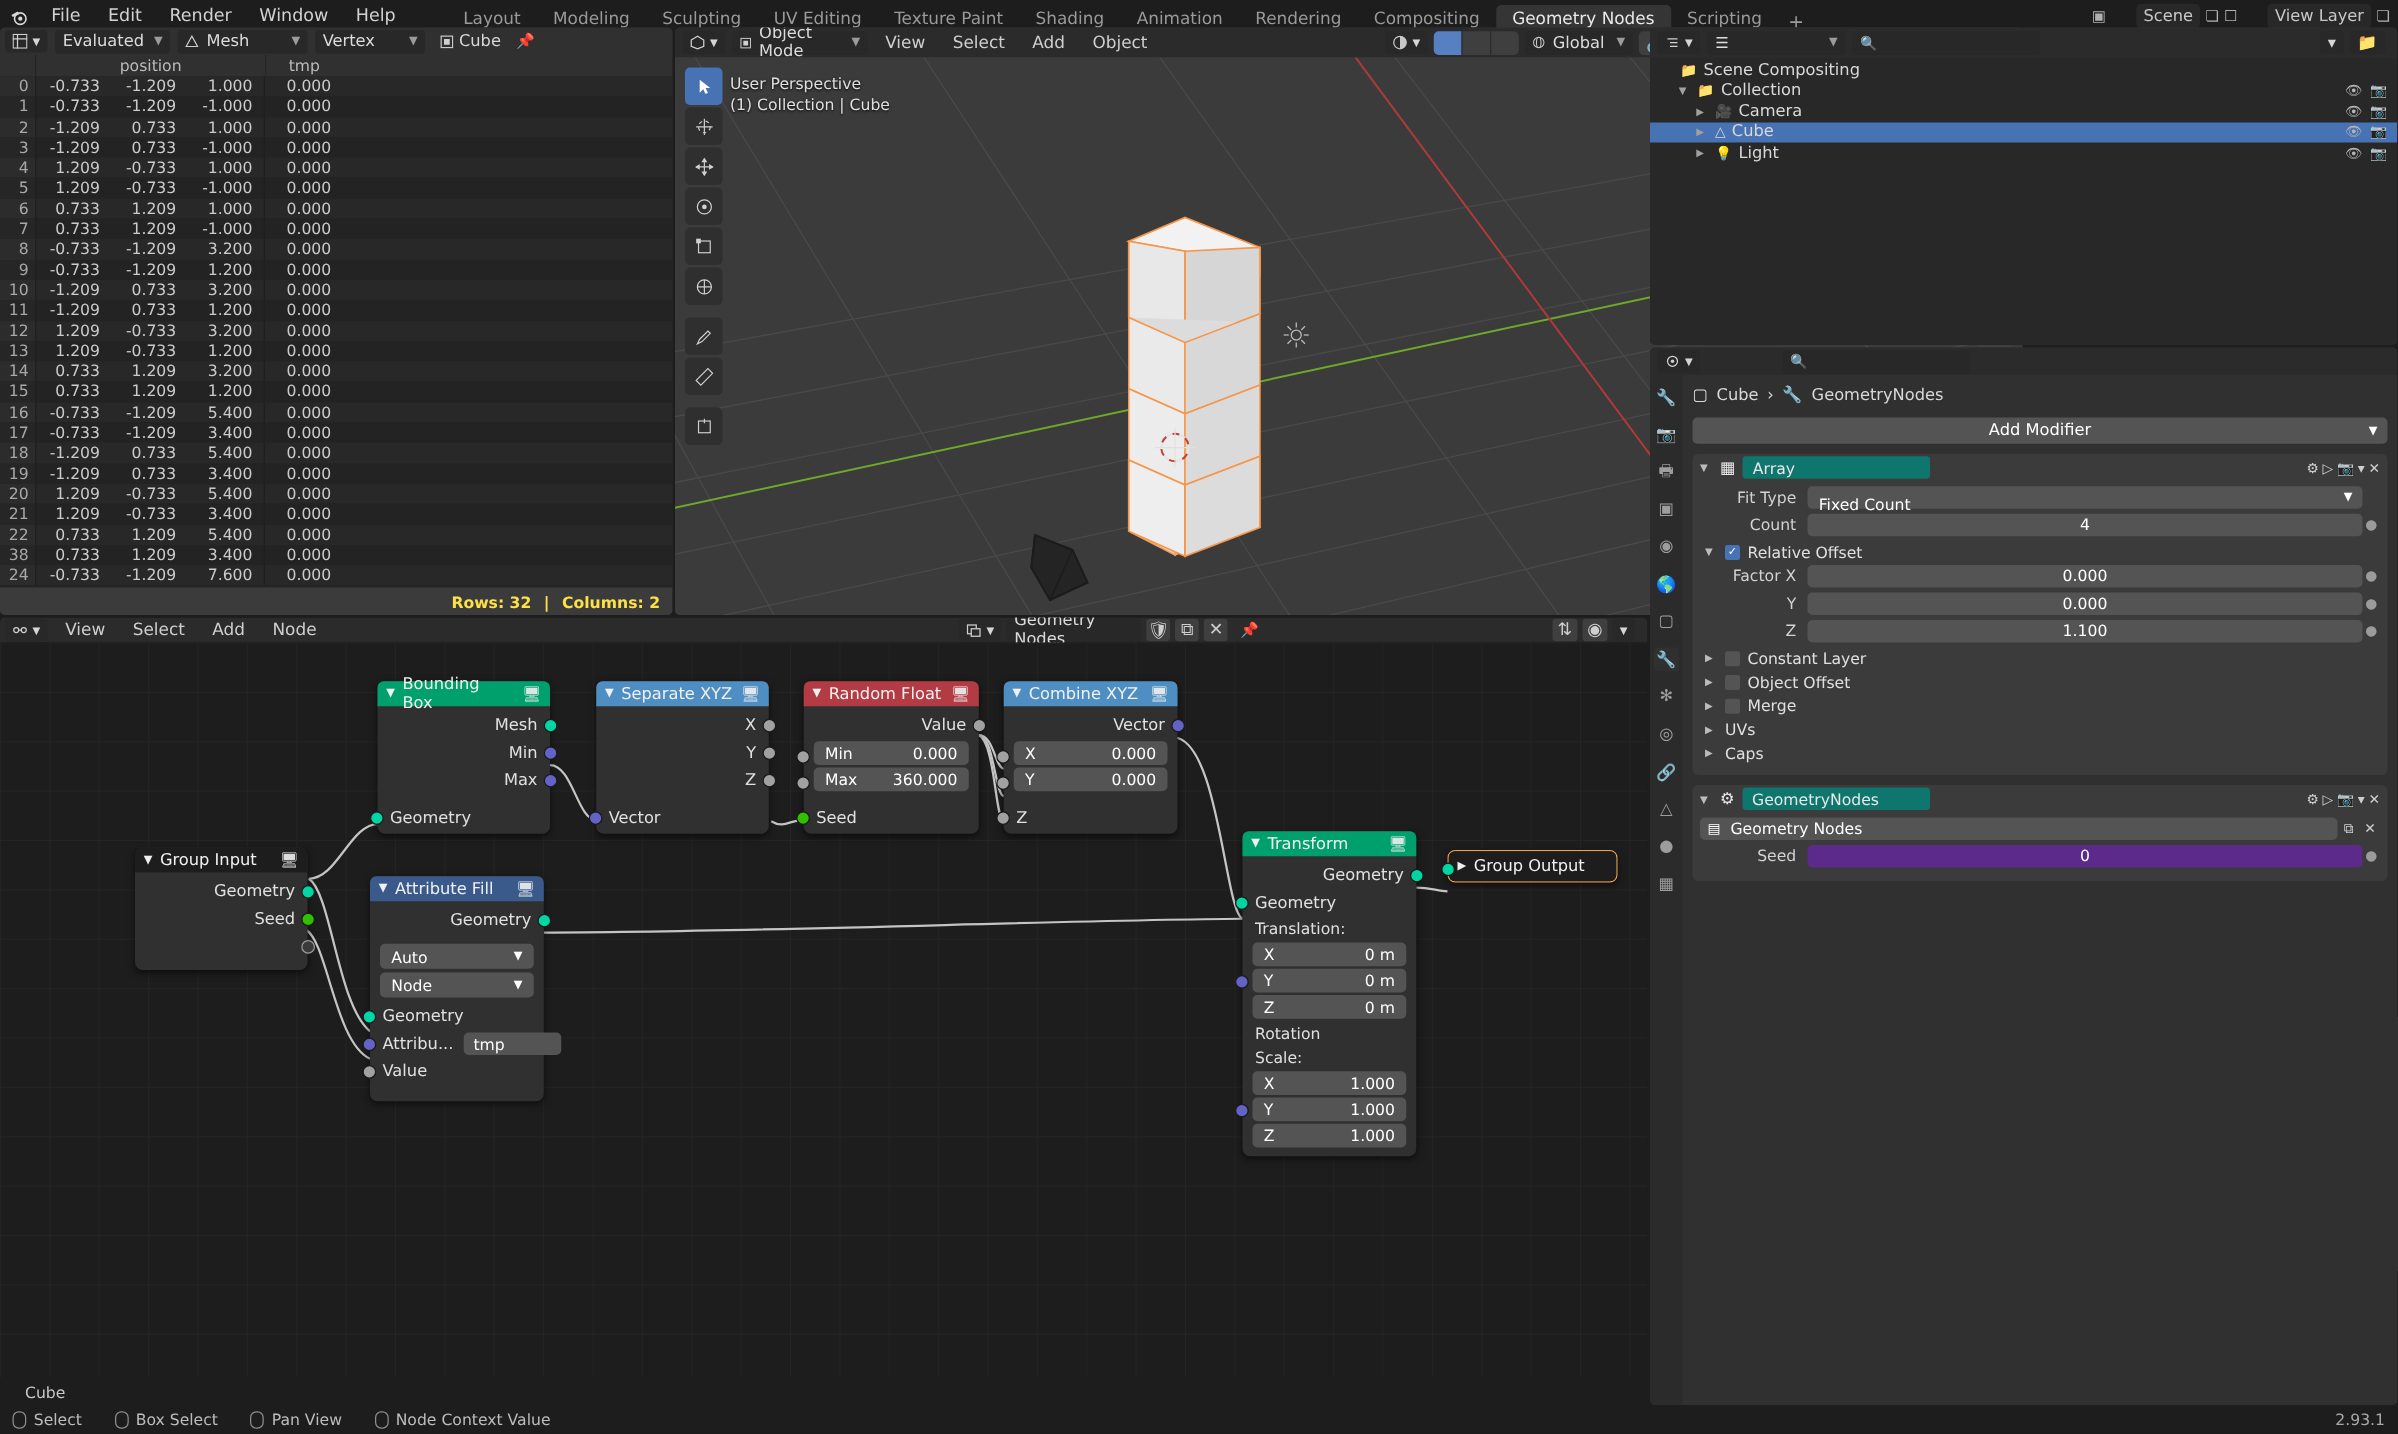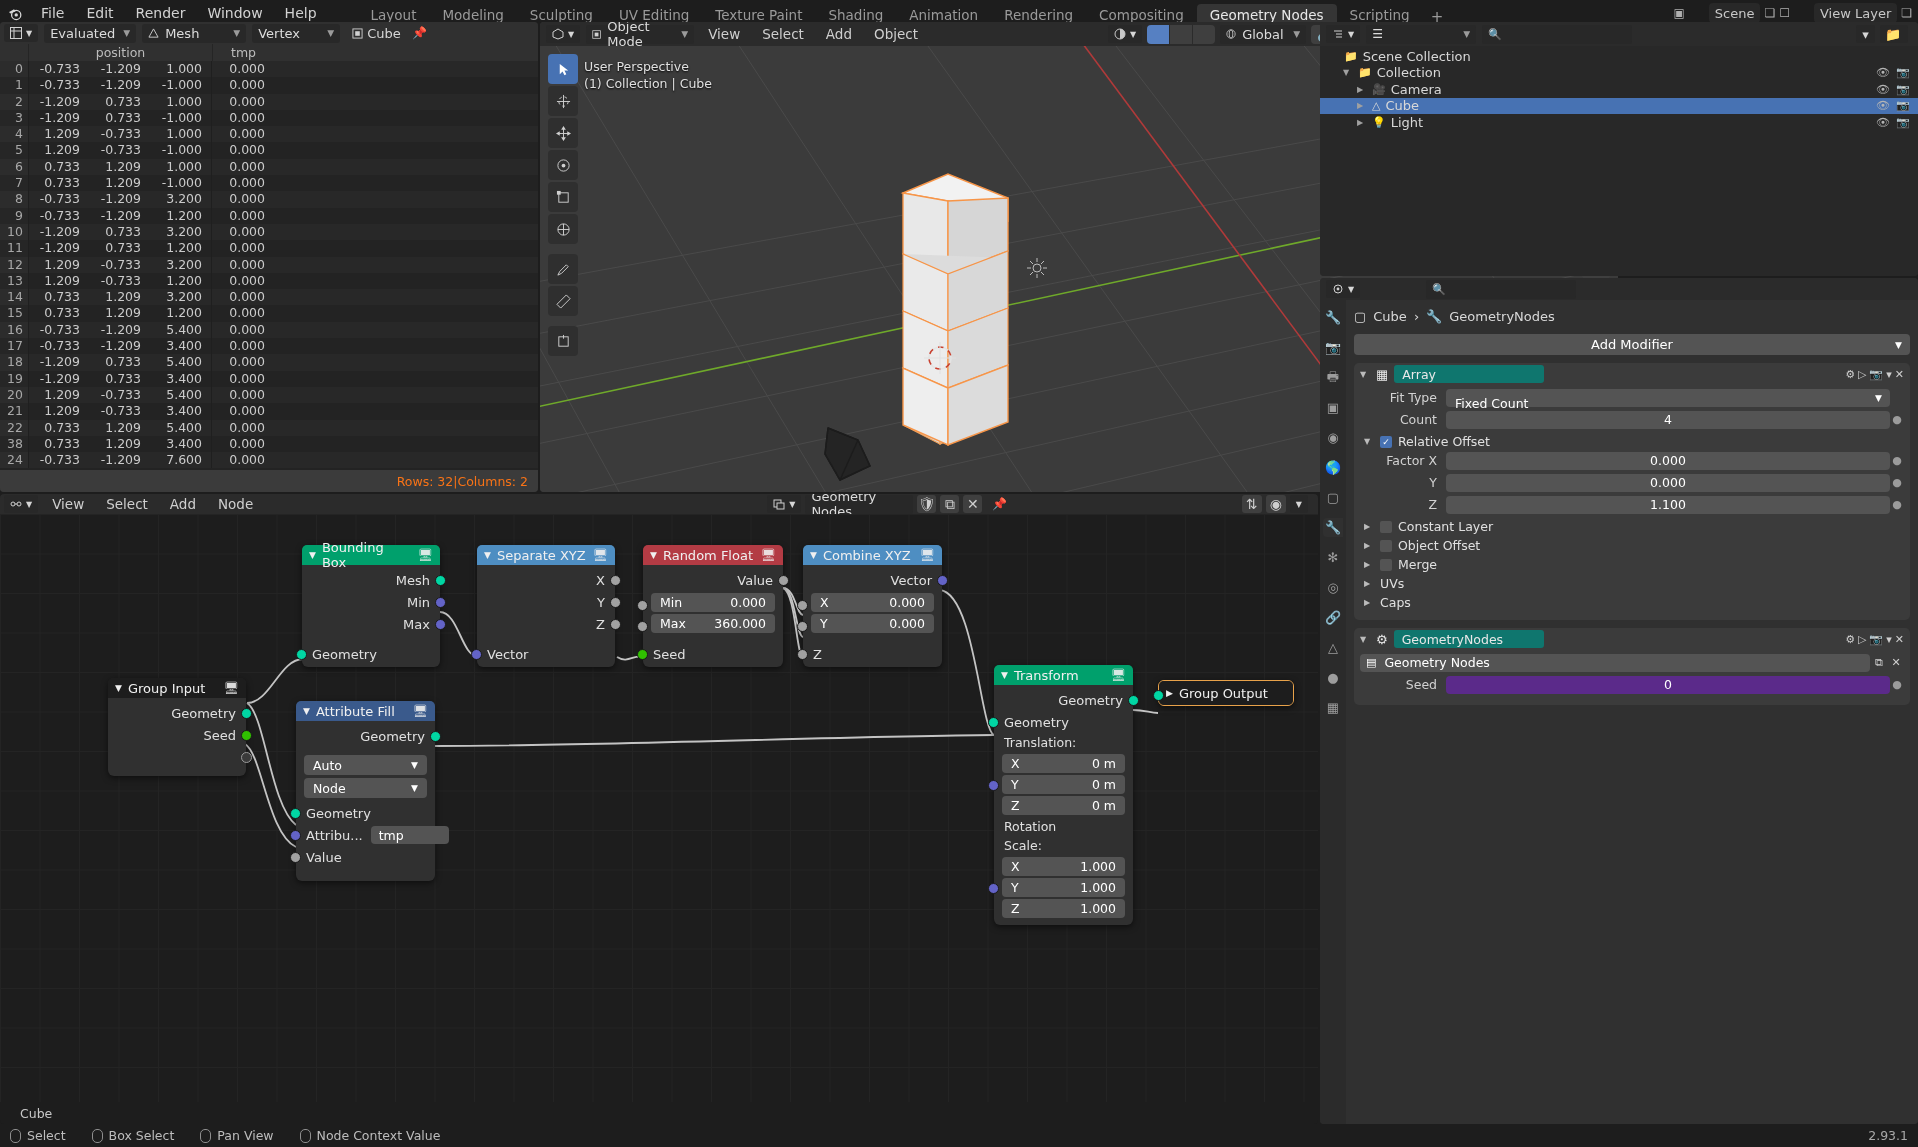--- a/index.html
+++ b/index.html
@@ -43,21 +43,21 @@
   .ss-row { display:flex; height:16.3px; font-size:12.5px; }
   .ss-row:nth-child(odd) { background:#282828; }
   .ss-row:nth-child(even) { background:#232323; }
   .ss-row .idx { width:28px; text-align:right; padding-right:5px; color:#a8a8a8; line-height:16.3px; background:#2c2c2c;}
   .ss-row:nth-child(even) .idx { background:#262626; }
   .ss-row .cell { width:61px; text-align:right; padding-right:9px; color:#cbcbcb; line-height:16.3px; }
   .ss-row .cell.tmpc { width:63px; border-left:1px solid #1f1f1f; }
   .ss-row .cell.x { border-left:1px solid #1f1f1f; }
   .ss-foot { position:absolute; left:0; right:0; bottom:0; height:22px; background:#3b3b3b;
     display:flex; align-items:center; justify-content:flex-end; padding-right:10px;
-    font-size:12.5px; color:#f97316; gap:0;}
+    font-size:12.5px; color:#fde047; gap:10px;font-weight:bold;}
 
   
   #viewport { left:540px; top:22px; width:1078px; height:470px; background:#393939; }
   .vp-head { height:24px; background:#2b2b2b; display:flex; align-items:center; gap:6px; padding:0 6px; }
   .vp-canvas { position:absolute; left:0; top:24px; right:0; bottom:0; overflow:hidden;
      background:linear-gradient(#3b3b3b,#3b3b3b); }
   .vp-overlay-text { position:absolute; left:44px; top:12px; font-size:12.5px; color:#e0e0e0; line-height:17px; text-shadow:0 1px 2px #000;}
   .toolcol { position:absolute; left:8px; top:8px; width:30px; display:flex; flex-direction:column; gap:2px; }
   .toolbtn { width:30px; height:30px; background:#2f2f2f; border-radius:4px; display:flex; align-items:center; justify-content:center; color:#d0d0d0; }
   .toolbtn.active { background:#4772b3; }
@@ -964,21 +964,21 @@
         <div class="hdr-btn">▾</div>
         <div class="hdr-btn">📁</div>
       </div>
     </div>
     <div class="ol-body">
       <div id="ol-rows">
           <div class="ol-row">
             <span style="width:0px"></span>
             <span class="ol-arrow"></span>
             <span style="font-size:11px;">📁</span>
-            <span>Scene Collection</span>
+            <span>Scene Compositing</span>
           </div>
           <div class="ol-row">
             <span style="width:14px"></span>
             <span class="ol-arrow">▼</span>
             <span style="font-size:11px;">📁</span>
             <span>Collection</span>
             <span class="eye">👁</span>
             <span class="cam">📷</span>
           </div>
           <div class="ol-row">

